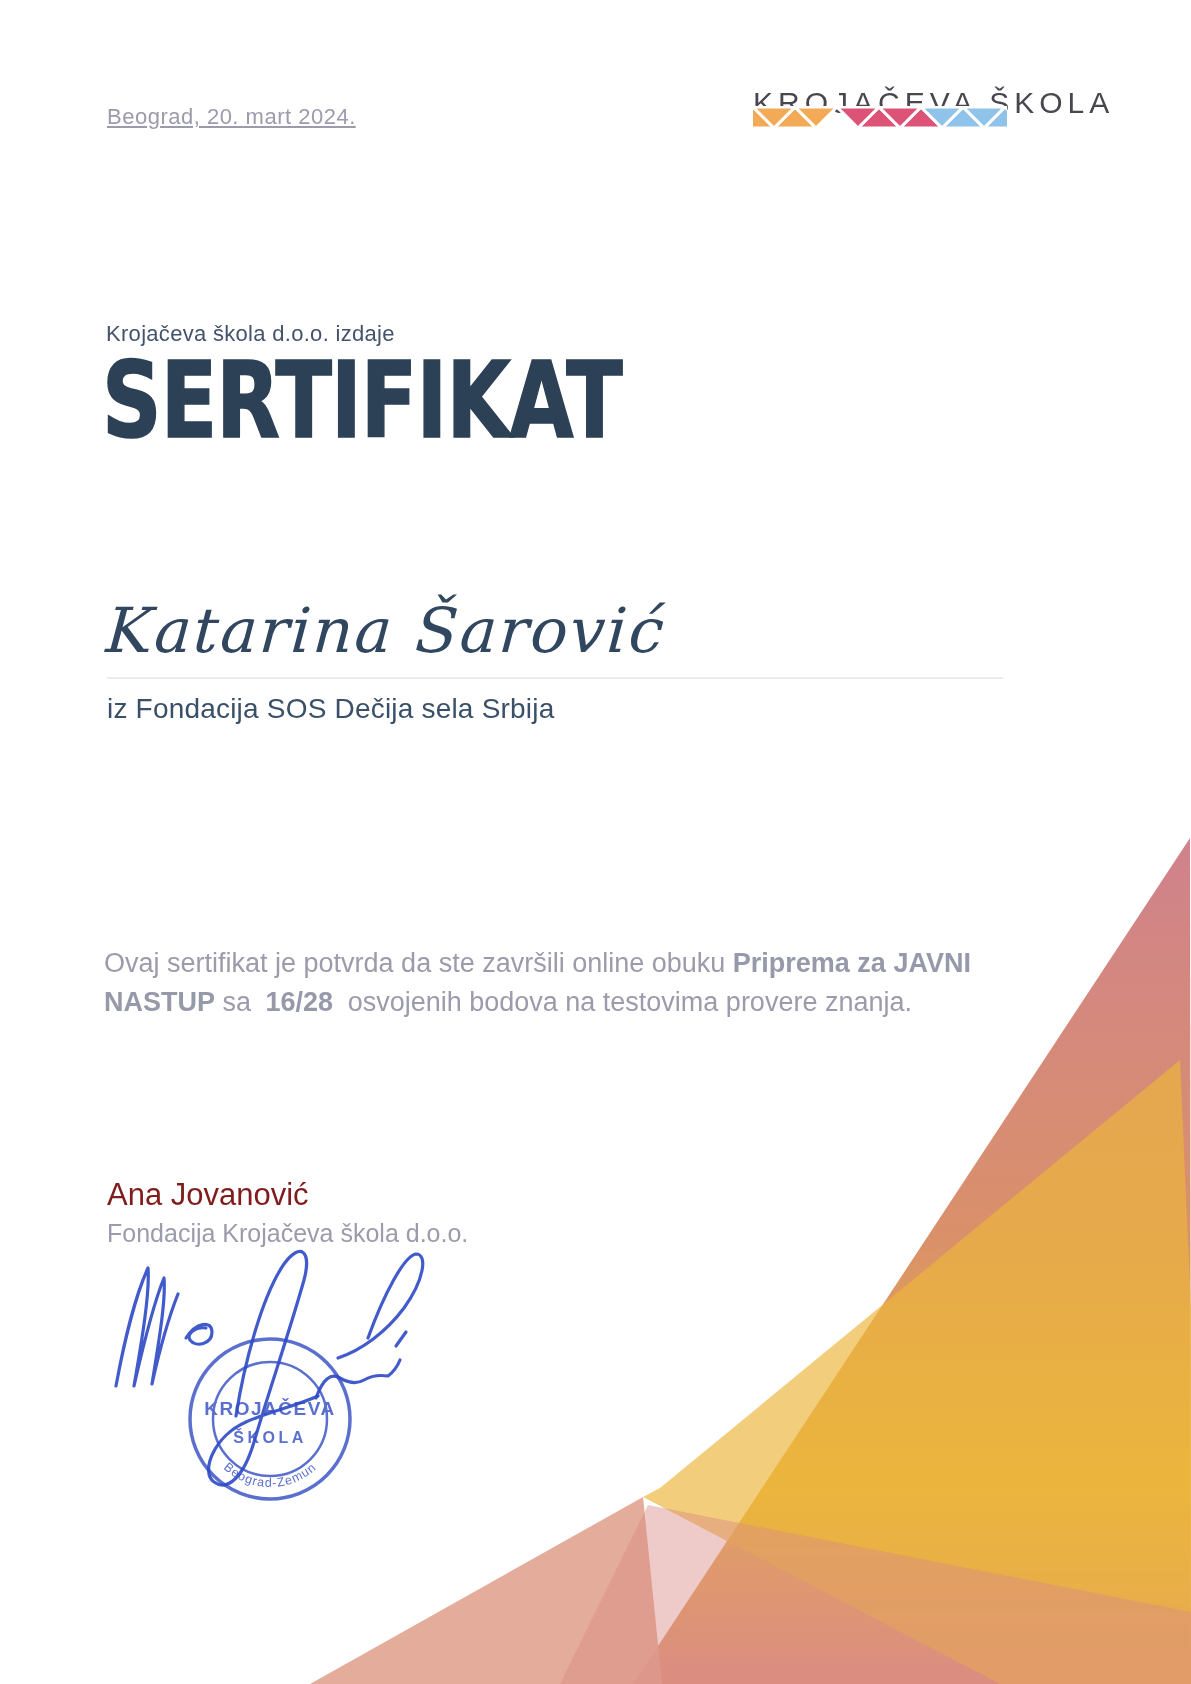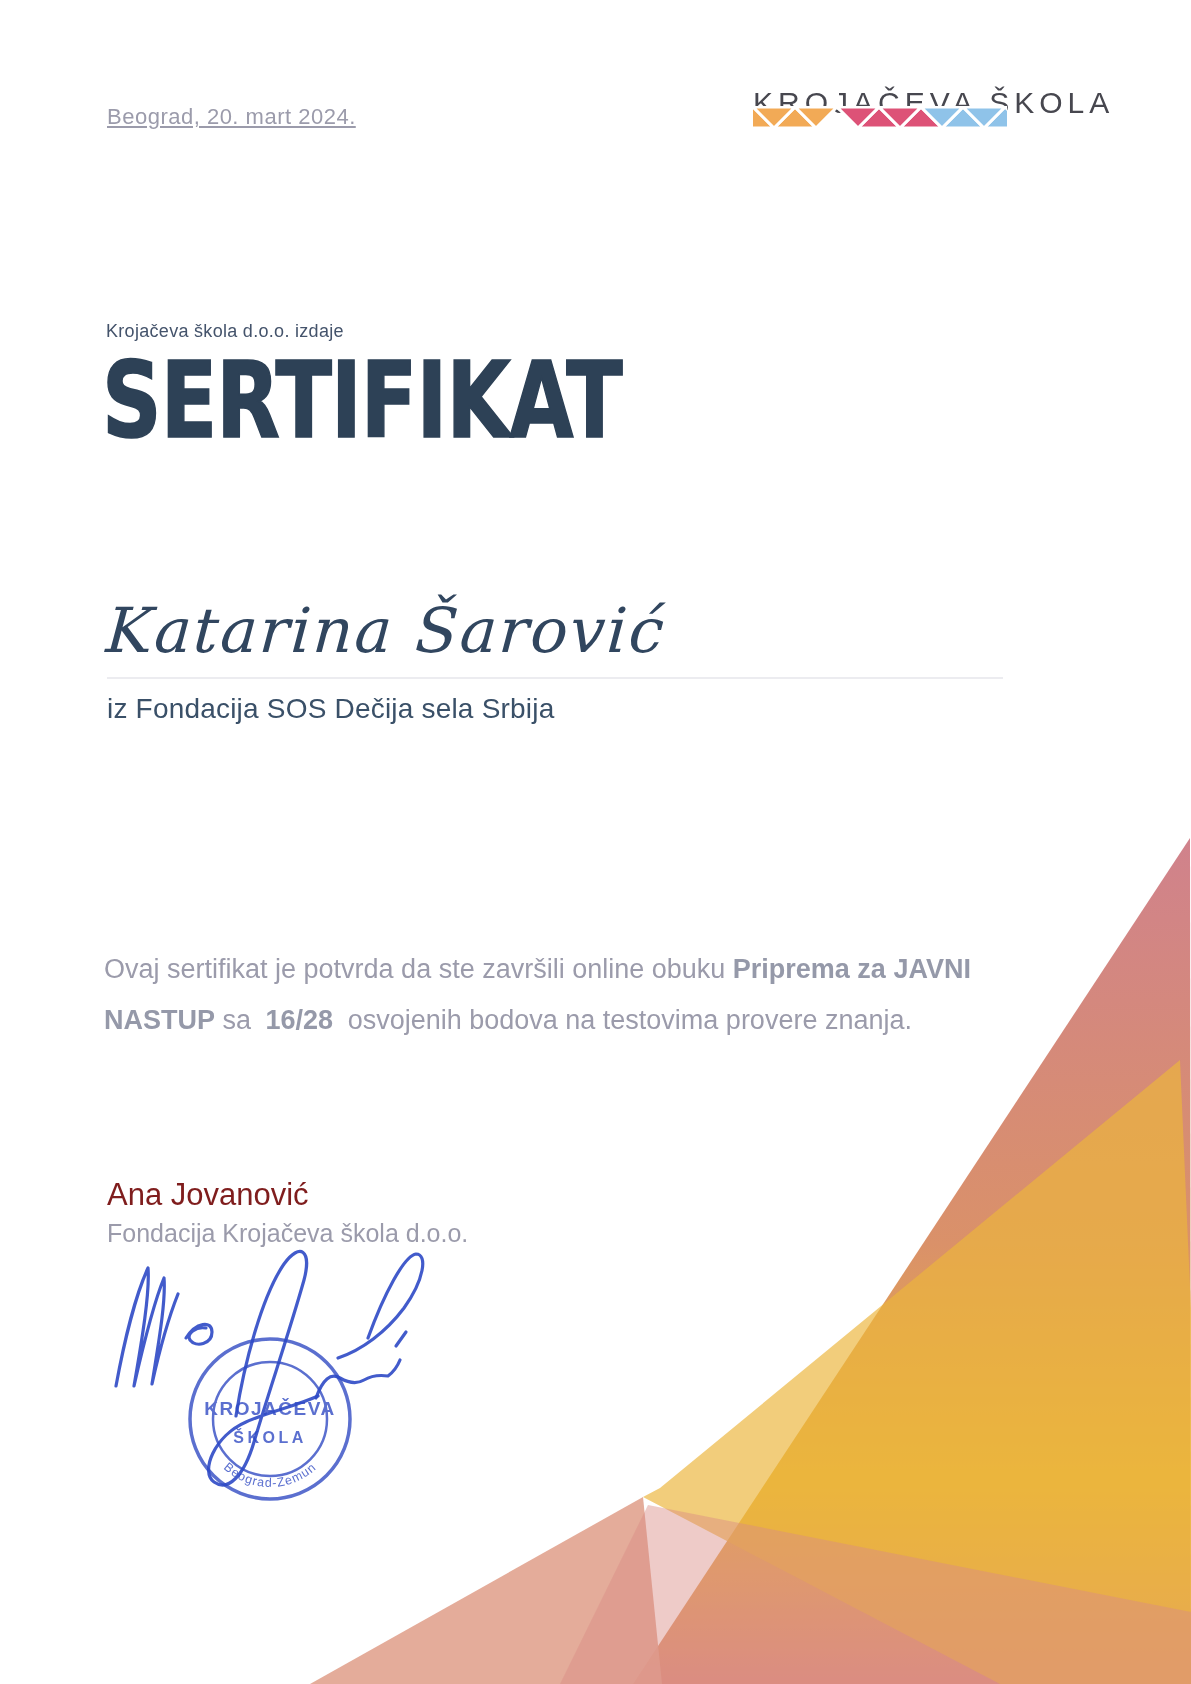--- a/index.html
+++ b/index.html
@@ -13,29 +13,29 @@
   html,body{background:#fff;}
   body{font-family:"Liberation Sans",sans-serif;}
   .page{position:relative;width:1191px;height:1684px;background:#fff;overflow:hidden;margin:0 auto;}
   .abs{position:absolute;}
 
   .date-line{left:107px;top:104px;font-size:22px;color:var(--muted-gray);letter-spacing:.5px;text-decoration:underline;}
 
   .logo-word{left:753px;top:70px;font-size:30px;color:var(--logo-gray);letter-spacing:5px;font-weight:400;white-space:nowrap;margin-top:16px;}
   .logo-strip{left:753px;top:106px;}
 
-  .issuer-line{left:106px;top:321px;font-size:18px;color:#44536B;letter-spacing:.3px;}
+  .issuer-line{left:106px;top:321px;font-size:22px;color:#44536B;letter-spacing:.3px;}
   .cert-title{left:102px;top:349px;font-family:"DejaVu Sans",sans-serif;font-size:94px;font-weight:bold;color:var(--title-navy);-webkit-text-stroke:1.5px var(--title-navy);letter-spacing:-1px;line-height:1;transform:scale(.88,1.12);transform-origin:left top;white-space:nowrap;}
 
   .recipient-name{left:104px;top:594px;font-family:"DejaVu Serif",serif;font-style:italic;font-size:62px;color:#31465F;letter-spacing:2px;transform:skewX(-4deg);transform-origin:left bottom;white-space:nowrap;}
   .name-rule{left:107px;top:677px;width:896px;height:2px;background:#ECECF0;}
   .recipient-from{left:107px;top:693px;font-size:28px;color:var(--text-slate);letter-spacing:.2px;}
 
   .congrats{left:104px;top:862px;font-size:43px;color:var(--heading-slate);letter-spacing:1px;}
-  .body-par{left:104px;top:944px;width:906px;font-size:27px;line-height:51px;color:var(--muted-gray);}
+  .body-par{left:104px;top:944px;width:906px;font-size:27px;line-height:39px;color:var(--muted-gray);}
   .body-par .b{font-weight:bold;color:#9599A9;}
   .body-par .score{margin:0 7px;}
 
   .signer-name{left:107px;top:1177px;font-size:31px;color:#7f1d1d;}
   .signer-title{left:107px;top:1219px;font-size:25px;color:var(--muted-gray);}
 
   .deco-svg{left:0;top:0;width:1191px;height:1684px;pointer-events:none;}
   .sig-svg{left:90px;top:1246px;width:380px;height:272px;}
 
   .tri-o{fill:var(--logo-orange);} .tri-p{fill:var(--logo-pink);} .tri-b{fill:var(--logo-blue);}

